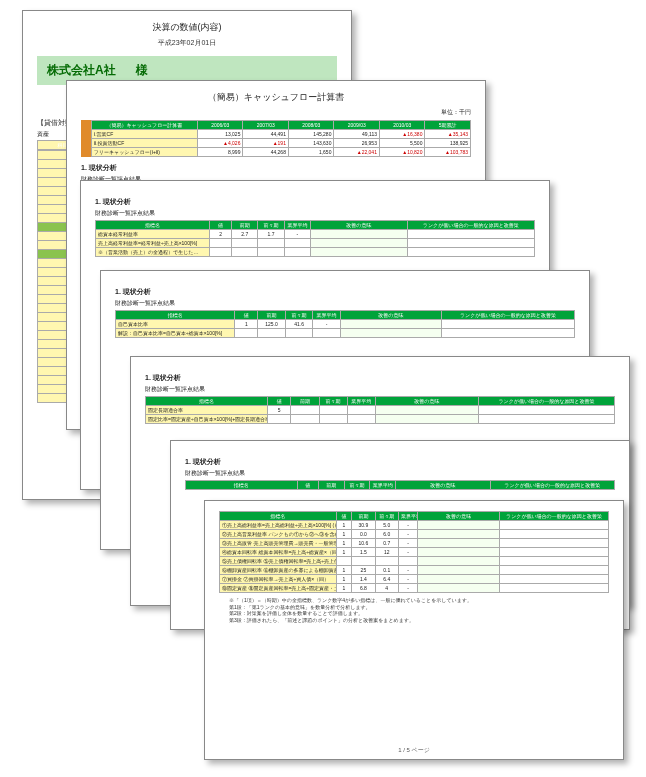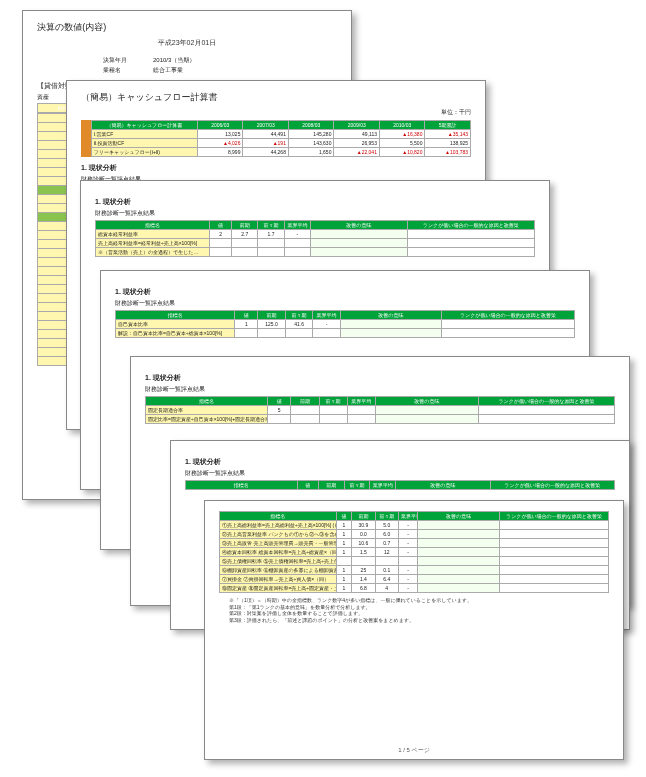--- a/index.html
+++ b/index.html
@@ -17,21 +17,21 @@
 
   
   .p1 { left: 22px;  top: 10px;  width: 330px; height: 490px; }
   .p2 { left: 66px;  top: 80px;  width: 420px; height: 350px; }
   .p3 { left: 80px;  top: 180px; width: 470px; height: 310px; }
   .p4 { left: 100px; top: 270px; width: 490px; height: 280px; }
   .p5 { left: 130px; top: 356px; width: 500px; height: 250px; }
   .p6 { left: 170px; top: 440px; width: 460px; height: 190px; }
   .p7 { left: 204px; top: 500px; width: 420px; height: 260px; }
 
-  .doc-title { text-align: left; font-size: 9px; margin-bottom: 4px; }
+  .doc-title { text-align: center; font-size: 9px; margin-bottom: 4px; }
   .doc-date  { text-align: center; font-size: 7px; margin-bottom: 8px; color: #333; }
   .company-banner {
     background: #bfe6bf;
     color: #066c06;
     font-size: 12px;
     font-weight: bold;
     padding: 6px 10px;
     margin: 4px 0 8px 0;
   }
   .meta-row { font-size: 6px; display: flex; gap: 6px; margin: 1px 0; }
@@ -74,20 +74,25 @@
   .note { font-size:5px; color:#333; margin-top:4px; line-height:1.3; }
   .note li { margin-left:10px; list-style: none; }
 
 </style>
 </head>
 <body>
 
 <div class="page p1">
   <div class="doc-title">決算の数値(内容)</div>
   <div class="doc-date">平成23年02月01日</div>
+  <div class="company-banner">
+    <span>株式会社A社</span>
+    &nbsp;&nbsp;&nbsp;&nbsp;
+    <span>様</span>
+  </div>
   <div class="meta-row">
     <span style="width:60px"></span>
     <span class="meta-label">決算年月</span>
     <span>2010/3（当期）</span>
   </div>
   <div class="meta-row">
     <span style="width:60px"></span>
     <span class="meta-label">業種名</span>
     <span>総合工事業</span>
   </div>

